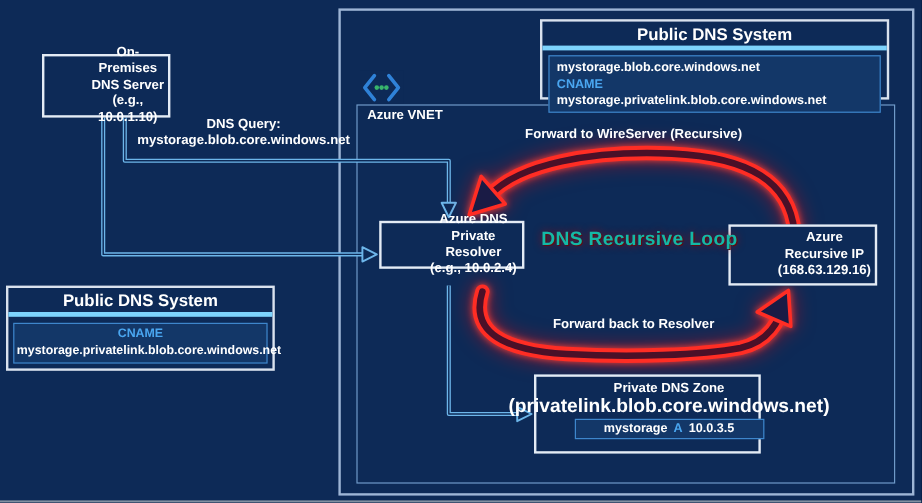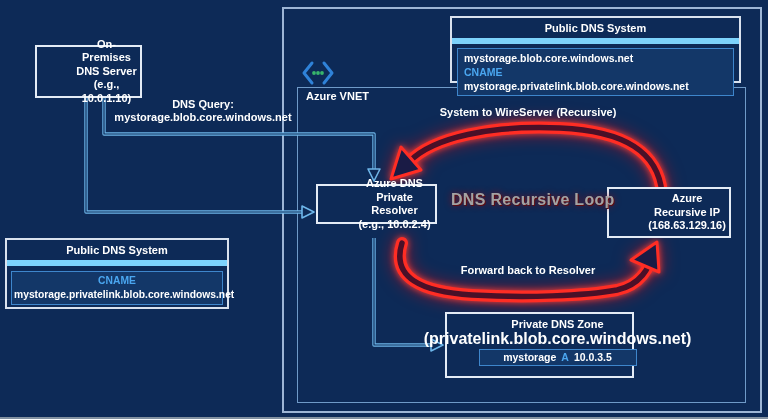--- a/index.html
+++ b/index.html
@@ -12,27 +12,27 @@
   .pipe-o{fill:none;stroke:#6db6ea;stroke-width:3.4;stroke-linejoin:round;}
   .pipe-i{fill:none;stroke:#0d2a57;stroke-width:1.2;stroke-linejoin:round;}
   .ah{fill:#0d2a57;stroke:#6db6ea;stroke-width:1.6;stroke-linejoin:round;}
   .red-o{fill:none;stroke:#ff2d24;stroke-width:12;stroke-linejoin:round;stroke-linecap:round;}
   .red-i{fill:none;stroke:#4a1028;stroke-width:5.5;stroke-linejoin:round;stroke-linecap:round;}
   .red-ah{fill:#1a1b45;stroke:#ff2d24;stroke-width:3;stroke-linejoin:round;}
   .node{position:absolute;box-sizing:border-box;z-index:5;border:2px solid #e3ebf5;background:#0d2a57;
         color:#fff;font-weight:bold;display:flex;flex-direction:column;align-items:center;
         justify-content:center;text-align:center;font-size:11px;line-height:13.5px;padding-left:36px;}
   .panel{position:absolute;box-sizing:border-box;z-index:5;border:2px solid #d9e2ee;background:#0d2a57;color:#fff;}
-  .panel .hd{height:20px;border-bottom:6px solid #7dd3fc;display:flex;align-items:center;
-             justify-content:center;font-size:11px;font-weight:bold;}
+  .panel .hd{height:20px;border-bottom:4px solid #7dd3fc;display:flex;align-items:center;
+             justify-content:center;font-size:14px;font-weight:bold;}
   .record{box-sizing:border-box;border:1.5px solid #3e86cc;background:#133768;color:#fff;
           font-size:10.5px;font-weight:bold;}
   .blue{color:#4aa6f0;}
   .lbl{position:absolute;z-index:6;color:#fff;font-weight:bold;font-size:11px;line-height:13px;text-align:center;}
-  .loop-title{position:absolute;z-index:7;font-size:16px;font-weight:bold;color:#a3a3a3;letter-spacing:.3px;
+  .loop-title{position:absolute;z-index:7;font-size:16px;font-weight:bold;color:#14b8a6;letter-spacing:.3px;
               text-shadow:1px 1px 0 #5f0c10,0 0 7px rgba(150,10,15,.9);}
   .vnet-icon{position:absolute;left:300px;top:59px;width:36px;height:27px;z-index:6;background:#0d2a57;
              display:flex;align-items:center;justify-content:center;}
   .bottom-edge{position:absolute;left:0;bottom:0;width:100%;height:2px;background:#98a3ae;opacity:.85;z-index:8;}
 </style>
 </head>
 <body>
 
 <div class="canvas">
 
@@ -95,21 +95,21 @@
         <span>mystorage.privatelink.blob.core.windows.net</span>
       </div>
     </div>
   </div>
 
   <div class="lbl" style="left:105px;top:98px;width:196px;">
     <div>DNS Query:</div>
     <div>mystorage.blob.core.windows.net</div>
   </div>
 
-  <div class="lbl" style="left:408px;top:106px;width:240px;">System to WireServer (Recursive)</div>
+  <div class="lbl" style="left:408px;top:106px;width:240px;">Forward to WireServer (Recursive)</div>
 
   <div class="node" style="left:316px;top:184px;width:121px;height:40px;">
     <div>Azure DNS</div>
     <div>Private Resolver</div>
     <div>(e.g., 10.0.2.4)</div>
   </div>
 
   <div class="loop-title" style="left:451px;top:191px;">DNS Recursive Loop</div>
 
   <div class="node" style="left:607px;top:187px;width:124px;height:51px;">

